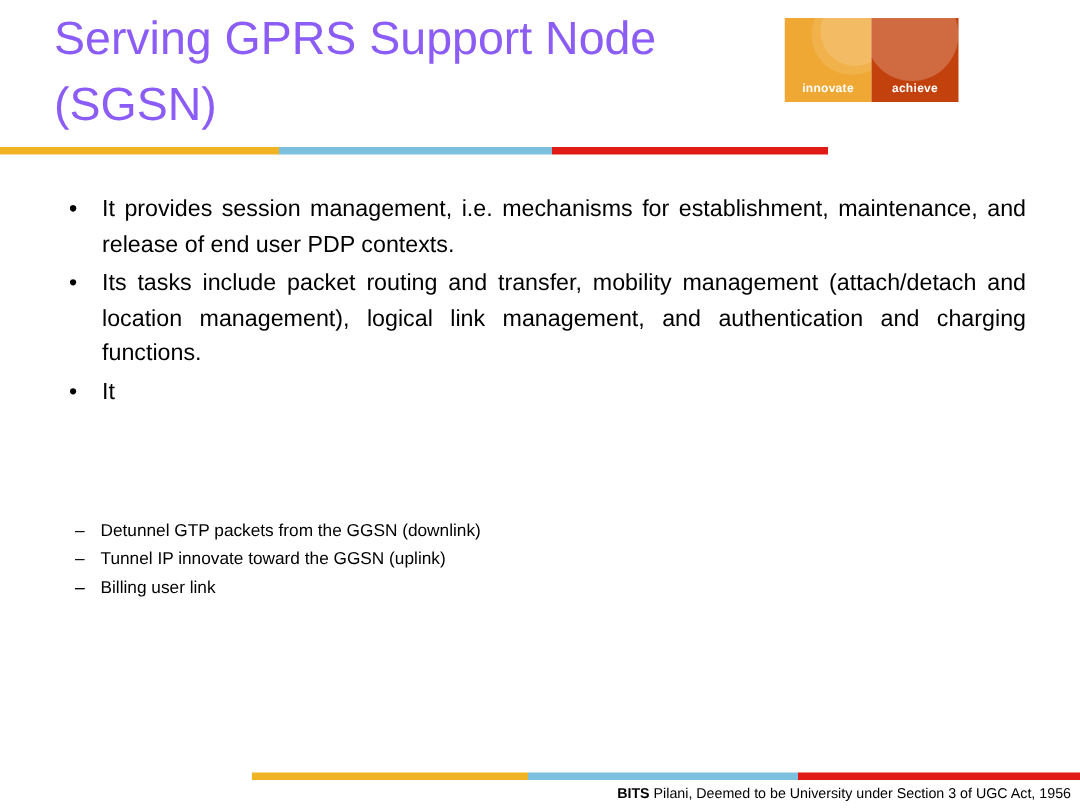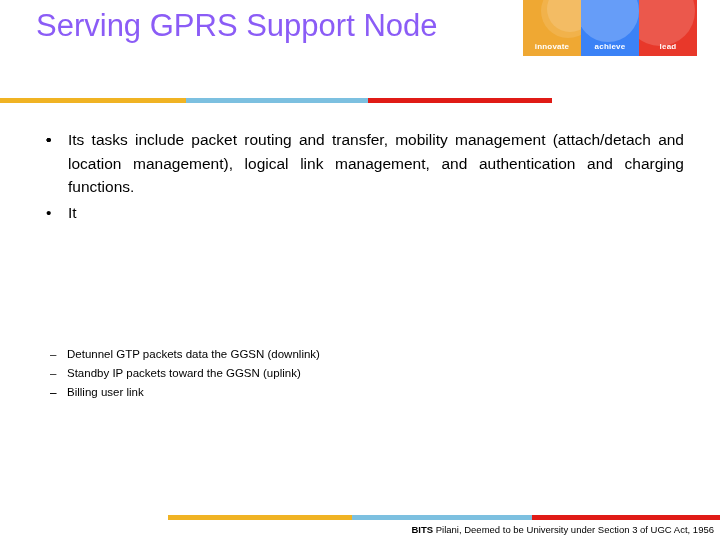--- a/index.html
+++ b/index.html
@@ -20,36 +20,36 @@
     position: relative;
     width: 720px;
     height: 540px;
     background: #ffffff;
   }
 
   
   .logo {
     position: absolute;
     left: 523px;
-    top: 0px;
+    top: 12px;
     width: 197px;
     height: 56px;
     display: flex;
     overflow: hidden;
   }
   .logo-panel {
     position: relative;
     height: 100%;
     display: flex;
     align-items: flex-end;
     justify-content: center;
     overflow: hidden;
   }
   .logo-panel.innovate { width: 58px; background: #efa833; }
-  .logo-panel.achieve  { width: 58px; background: #3b82f6; }
+  .logo-panel.achieve  { width: 58px; background: #c2410c; }
   .logo-panel.lead     { width: 58px; background: #e8382a; }
 
   .logo-panel .gear {
     position: absolute;
     border-radius: 50%;
     background: rgba(255,255,255,0.16);
   }
   .logo-panel.innovate .gear {
     width: 54px; height: 54px; left: 18px; top: -16px;
     background: rgba(255,255,255,0.12);
@@ -196,62 +196,60 @@
   <div class="logo">
     <div class="logo-panel innovate">
       <span class="gear"></span>
       <span class="gear2"></span>
       <span class="logo-word">innovate</span>
     </div>
     <div class="logo-panel achieve">
       <span class="gear"></span>
       <span class="logo-word">achieve</span>
     </div>
-    <div class="logo-panel lead">
-      <span class="gear"></span>
-      <span class="logo-word">lead</span>
-    </div>
   </div>
 
   <div class="title">
     <span class="title-line">Serving GPRS Support Node</span>
+    <span class="title-line">(SGSN)</span>
   </div>
 
   <div class="hbar seg-orange"></div>
   <div class="hbar seg-blue"></div>
   <div class="hbar seg-red"></div>
 
   <div class="content">
     <ul class="lvl1">
       <li>
         <span class="bullet-dot">•</span>
       </li>
       <li>
         <span class="bullet-dot">•</span>
+        <span>It provides session management, i.e. mechanisms for establishment, maintenance, and release of end user PDP contexts.</span>
       </li>
       <li>
         <span class="bullet-dot">•</span>
         <span>Its tasks include packet routing and transfer, mobility management (attach/detach and location management), logical link management, and authentication and charging functions.</span>
       </li>
       <li class="nojustify">
         <span class="bullet-dot">•</span>
         <span>It</span>
       </li>
     </ul>
   </div>
 
   <div class="sub-wrap">
     <ul class="lvl2">
       <li>
         <span class="bullet-dash">–</span>
-        <span>Detunnel GTP packets data the GGSN (downlink)</span>
-      </li>
-      <li>
-        <span class="bullet-dash">–</span>
-        <span>Standby IP packets toward the GGSN (uplink)</span>
+        <span>Detunnel GTP packets from the GGSN (downlink)</span>
+      </li>
+      <li>
+        <span class="bullet-dash">–</span>
+        <span>Tunnel IP innovate toward the GGSN (uplink)</span>
       </li>
       <li>
         <span class="bullet-dash">–</span>
       </li>
       <li>
         <span class="bullet-dash">–</span>
         <span>Billing user link</span>
       </li>
     </ul>
   </div>

